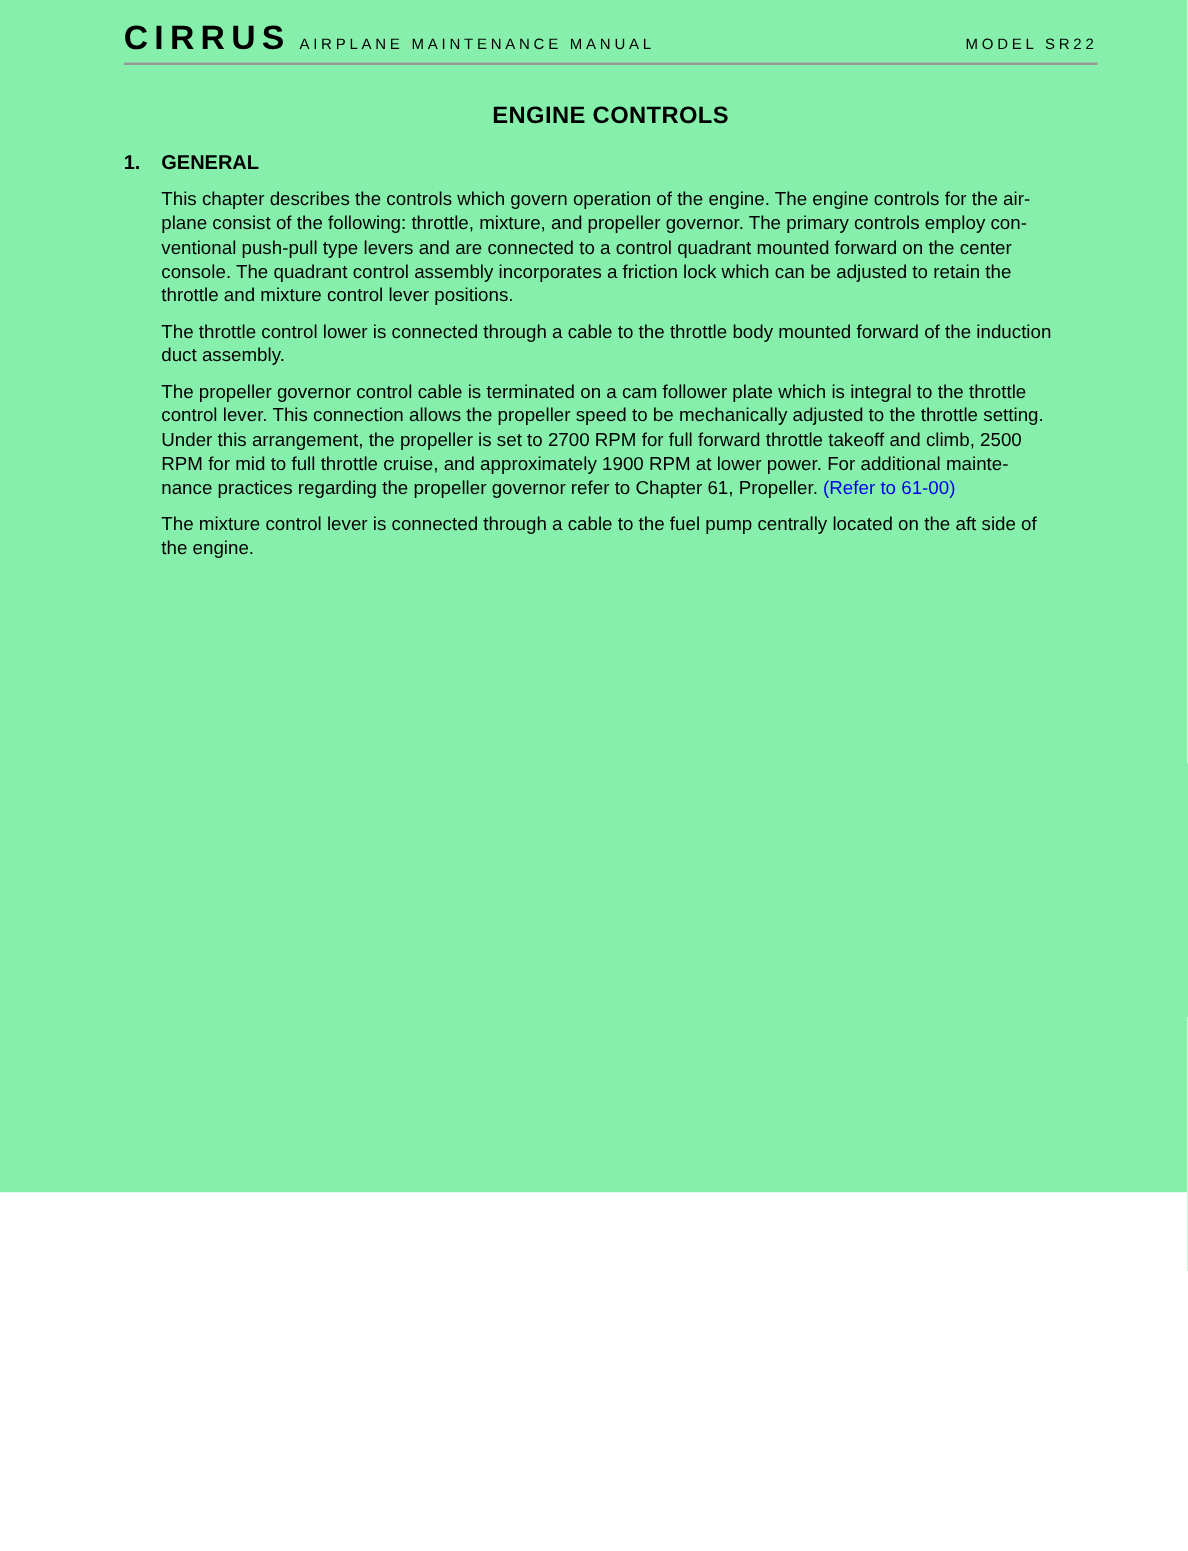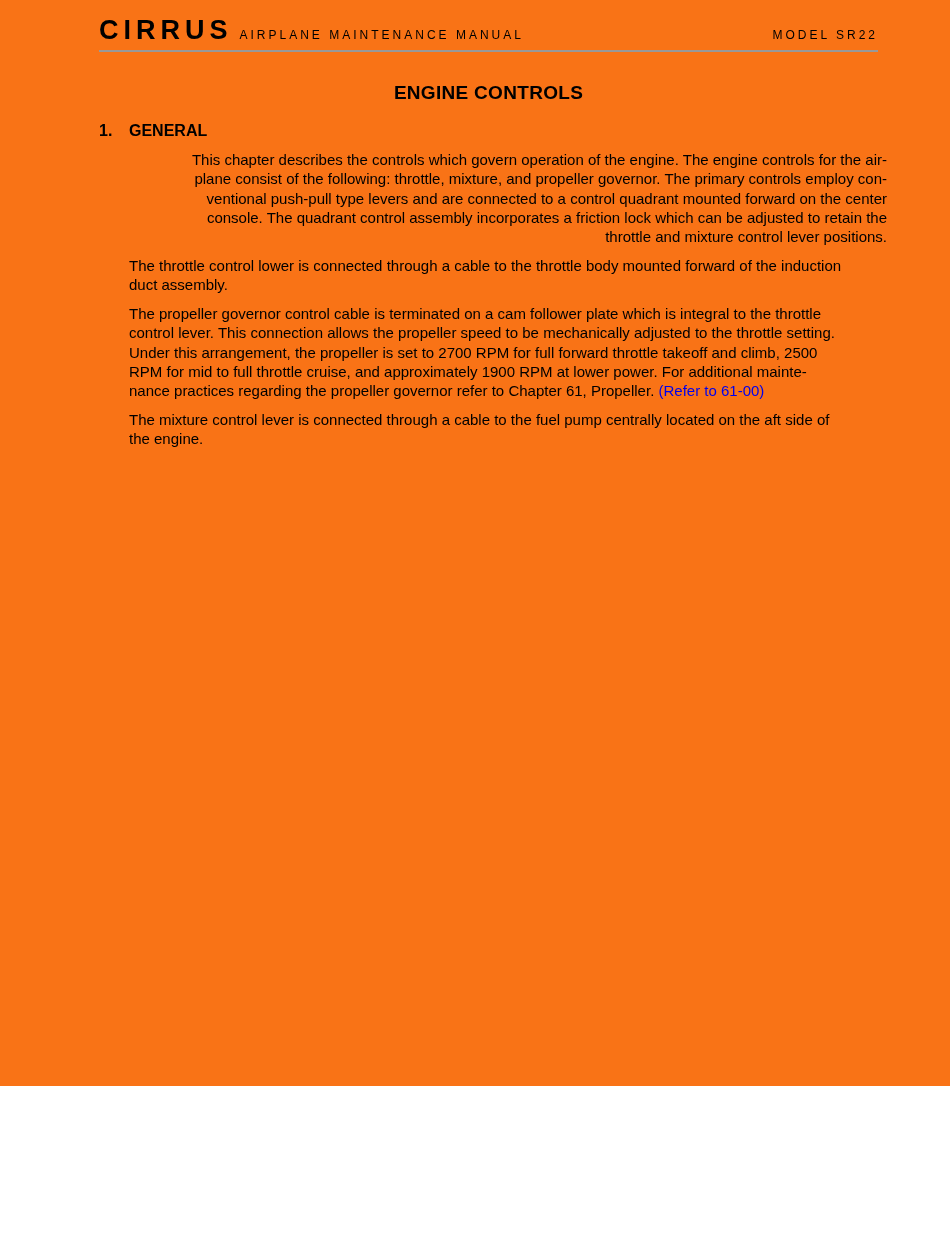--- a/index.html
+++ b/index.html
@@ -1,20 +1,20 @@
 <!DOCTYPE html>
 <html><head>
 <meta charset="utf-8">
 <style>
   html, body { margin: 0; padding: 0; background: #ffffff; }
   .page {
     position: relative;
     width: 950px;
-    height: 1086px;
-    background: #f97316;
+    height: 954px;
+    background: #86efac;
     font-family: "Liberation Sans", sans-serif;
     color: #000000;
     overflow: hidden;
   }
 
   
   .hdr { padding: 16px 72px 0 99px; }
   .hdr-row { display: flex; justify-content: space-between; align-items: baseline; }
   .hdr-left { display: flex; align-items: baseline; }
   .brand {
@@ -53,21 +53,21 @@
     font-weight: bold;
     line-height: 19px;
   }
   .sec-num { width: 30px; }
   .para {
     white-space: pre;
     font-size: 15px;
     line-height: 19.3px;
     margin: 9.5px 0 0 30px;
   }
-  .para.first { margin-top: 10px; text-align: right; }
+  .para.first { margin-top: 10px; }
   .ref-link { color: #0000EE; text-decoration: none; cursor: pointer; }
 
   
   .eff-box {
     position: absolute;
     left: 97px;
     top: 1147px;
     width: 407px;
     height: 69px;
     border-top: 2px solid #5a5a5a;

